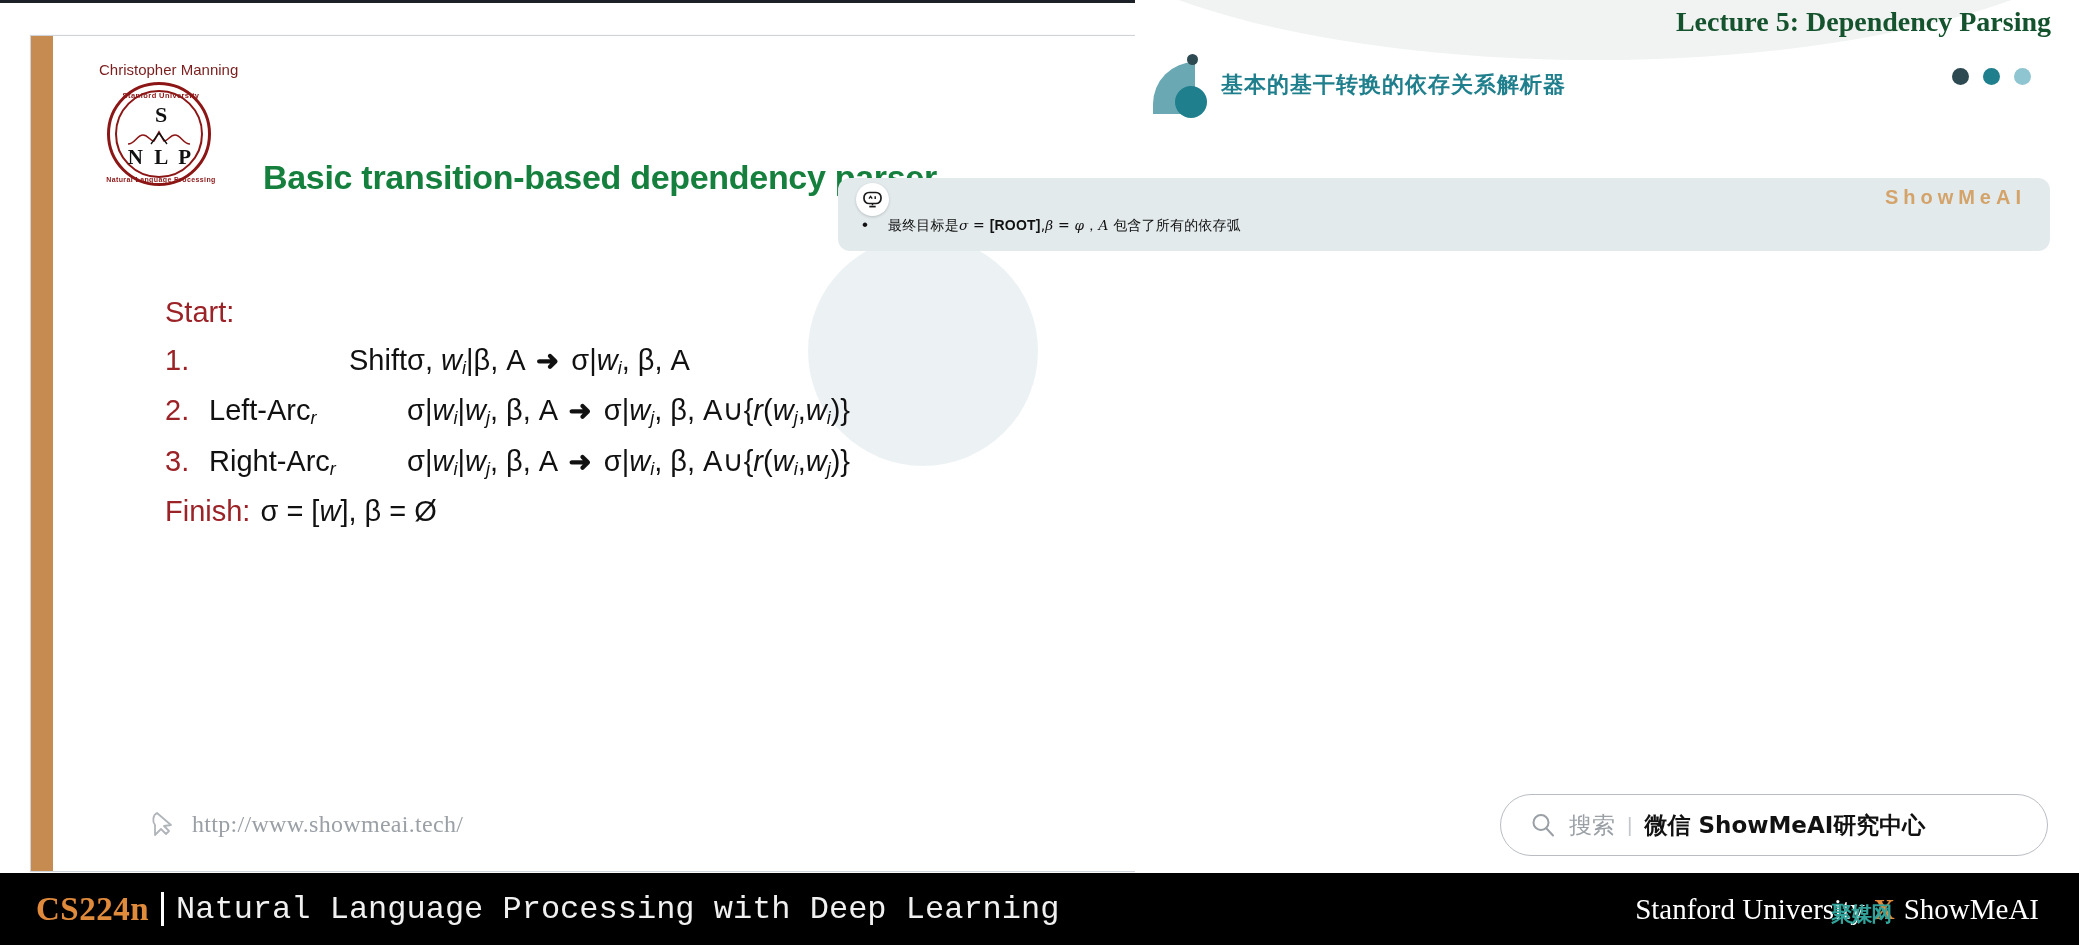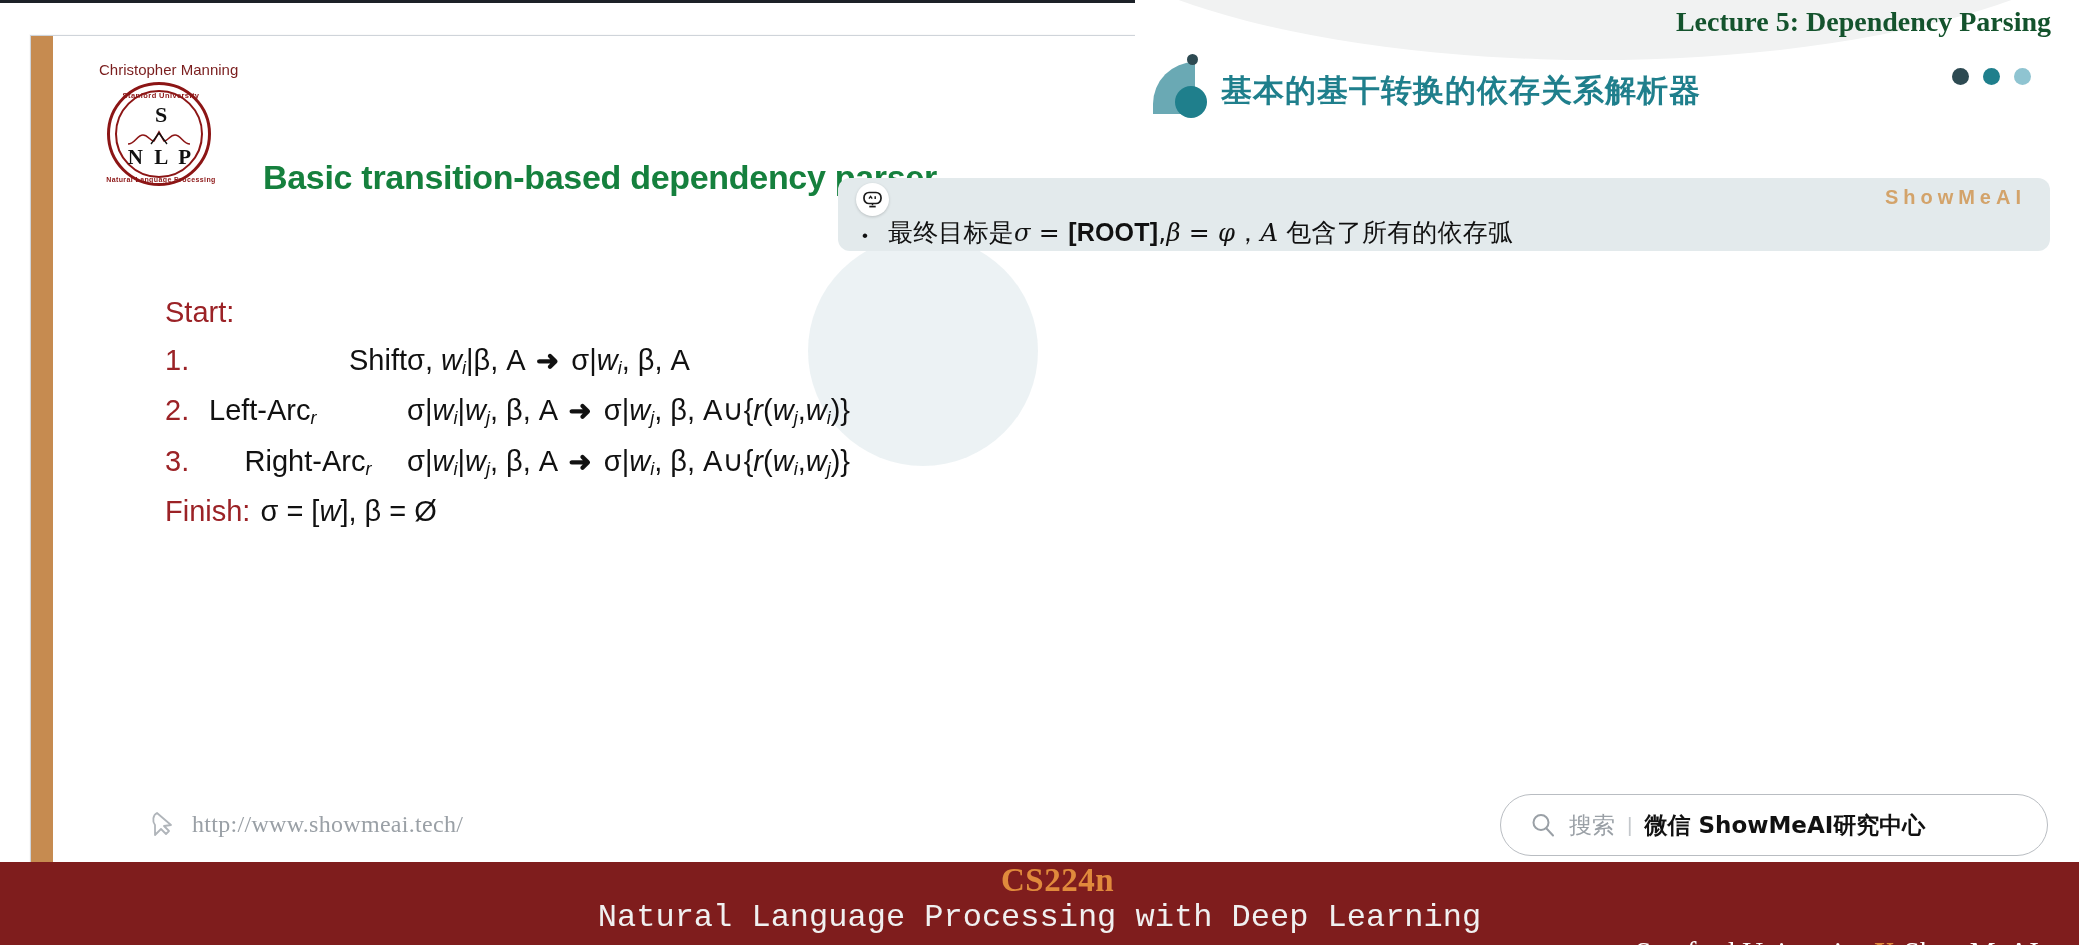--- a/index.html
+++ b/index.html
@@ -153,21 +153,21 @@
     color: #111111;
   }
   .algo-expr {
     flex: 0 0 auto;
     color: #111111;
   }
   .w-lbl-start  { width: 40px; }
   .w-num        { width: 44px; }
   .w-name-shift { width: 198px; text-align: right; }
   .w-name-left  { width: 198px; }
-  .w-name-right { width: 198px; text-align: center; }
+  .w-name-right { width: 198px; }
   em.it { font-style: italic; }
   sub.sb { font-size: 0.62em; font-style: italic; vertical-align: -0.25em; }
   .arrow-glyph {
     font-size: 0.95em;
     font-weight: bold;
     padding: 0 4px;
   }
 
   
   #slide-deco-circle {
@@ -261,21 +261,21 @@
     top: -2px;
     width: 11px;
     height: 11px;
     border-radius: 50%;
     background: #2d4a52;
   }
   #section-title {
     position: absolute;
     left: 68px;
     top: 14px;
-    font-size: 31px;
+    font-size: 22px;
     font-weight: bold;
     color: #1f7f8c;
     letter-spacing: 1px;
     white-space: nowrap;
     font-family: "DejaVu Sans", "Liberation Sans", sans-serif;
   }
   #dots-row {
     position: absolute;
     right: 22px;
     top: 12px;
@@ -327,21 +327,21 @@
     align-items: baseline;
     gap: 20px;
     white-space: nowrap;
   }
   #note-bullet-dot {
     font-size: 17px;
     color: #111;
     line-height: 1;
   }
   #note-text {
-    font-size: 25px;
+    font-size: 14px;
     color: #111111;
     font-family: "DejaVu Sans", "Liberation Sans", sans-serif;
     letter-spacing: 0.2px;
   }
   #note-text .mathit {
     font-family: "DejaVu Serif", "Liberation Serif", serif;
     font-style: italic;
     font-size: 0.97em;
   }
   #note-text .mathrm {
@@ -391,25 +391,24 @@
     color: #111111;
     font-family: "DejaVu Sans", "Liberation Sans", sans-serif;
   }
 
   
   #bottom-bar {
     position: absolute;
     left: 0;
     bottom: 0;
     width: 2079px;
-    height: 83px;
-    background: #7f1d1d;
+    height: 72px;
+    background: #000000;
     display: flex;
     align-items: center;
-    flex-direction: column;
   }
   #brand-course {
     margin-left: 36px;
     font-family: "Liberation Serif", serif;
     font-size: 33px;
     font-weight: bold;
     color: #e08a3c;
     letter-spacing: 0.5px;
   }
   #brand-divider {

